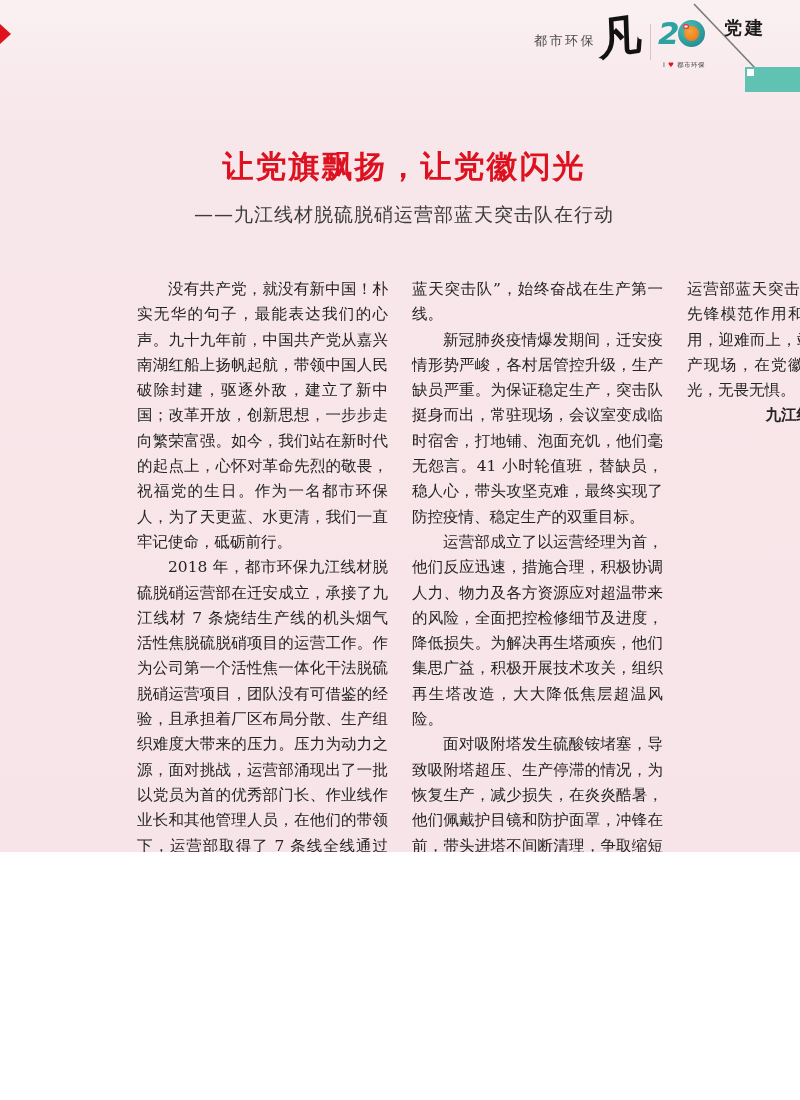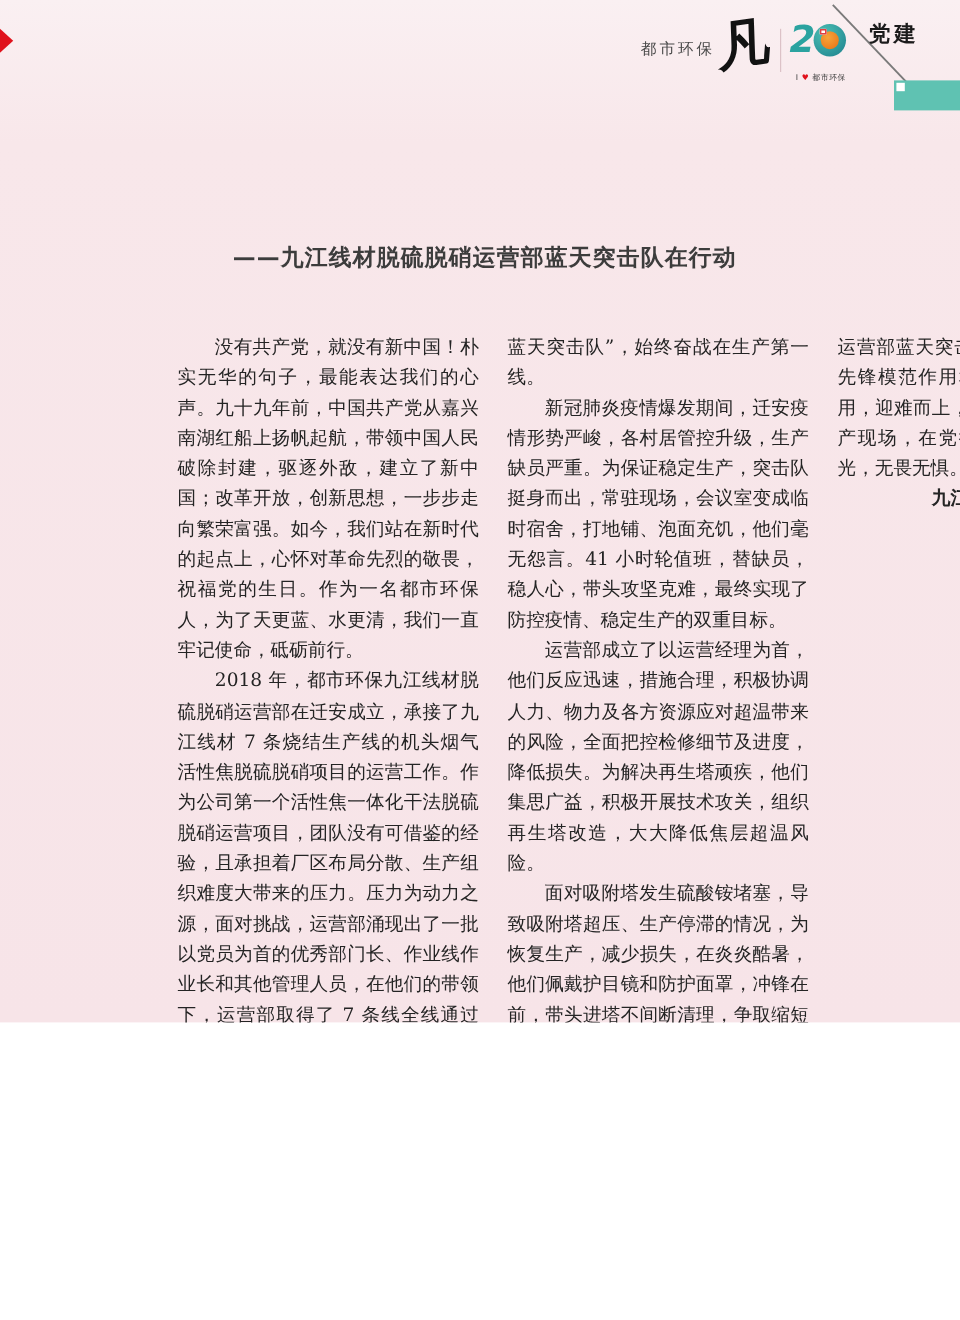--- a/index.html
+++ b/index.html
@@ -35,24 +35,24 @@
     letter-spacing:3px;color:#1b1b1b;}
   .page-tab{position:absolute;left:745px;top:67px;width:55px;height:25px;background:#5fc2b2;}
   .page-tab .sq{position:absolute;left:2px;top:2px;width:7px;height:7px;background:#fff;}
   .page-tab .num{position:absolute;left:0;top:3px;width:100%;text-align:center;color:#ffffff;
     font-size:15px;font-weight:500;font-family:"DejaVu Sans Mono","Liberation Mono",monospace;margin-left:48px;}
   
   .title-main{position:absolute;left:140px;top:146px;width:528px;text-align:center;
     font-family:"DejaVu Serif","Liberation Serif",serif;font-weight:bold;
     font-size:31px;letter-spacing:2px;color:#dd1220;}
   .title-sub{position:absolute;left:110px;top:202px;width:588px;text-align:center;
-    font-size:19px;font-weight:bold;letter-spacing:1px;color:#3c3c3c;}
+    font-size:19px;font-weight:normal;letter-spacing:1px;color:#3c3c3c;}
   
   .article{
-    position:absolute;left:148px;top:277px;width:526px;height:688px;
+    position:absolute;left:137px;top:277px;width:526px;height:688px;
     column-count:2;column-gap:24px;column-fill:auto;
     font-family:"DejaVu Serif","Liberation Serif",serif;
     font-size:15.5px;line-height:25.3px;color:#242424;
     text-align:justify;
   }
   .article p{margin:0;text-indent:2em;}
   .article p.signature{text-indent:0;text-align:right;font-weight:bold;
     font-family:"DejaVu Sans","Liberation Sans",sans-serif;padding-right:2px;}
   
   .bottom-art{position:absolute;left:0;top:925px;width:800px;height:175px;}
@@ -85,20 +85,21 @@
     <line x1="14" y1="4" x2="75" y2="68" stroke="#7a7a7a" stroke-width="1.6"></line>
   </svg>
 
   <div class="section-label">党建</div>
 
   <div class="page-tab">
     <span class="sq"></span>
     <span class="num">17</span>
   </div>
 
+  <div class="title-main">让党旗飘扬，让党徽闪光</div>
   <div class="title-sub">——九江线材脱硫脱硝运营部蓝天突击队在行动</div>
 
   <div class="article">
       <p>没有共产党，就没有新中国！朴实无华的句子，最能表达我们的心声。九十九年前，中国共产党从嘉兴南湖红船上扬帆起航，带领中国人民破除封建，驱逐外敌，建立了新中国；改革开放，创新思想，一步步走向繁荣富强。如今，我们站在新时代的起点上，心怀对革命先烈的敬畏，祝福党的生日。作为一名都市环保人，为了天更蓝、水更清，我们一直牢记使命，砥砺前行。</p>
       <p>2018 年，都市环保九江线材脱硫脱硝运营部在迁安成立，承接了九江线材 7 条烧结生产线的机头烟气活性焦脱硫脱硝项目的运营工作。作为公司第一个活性焦一体化干法脱硫脱硝运营项目，团队没有可借鉴的经验，且承担着厂区布局分散、生产组织难度大带来的压力。压力为动力之源，面对挑战，运营部涌现出了一批以党员为首的优秀部门长、作业线作业长和其他管理人员，在他们的带领下，运营部取得了 7 条线全线通过环保验收的可喜成绩。为保证生产稳定、降本增效，运营部成立了以运营经理为首，部门长、作业长等共 9 人组成的“九江线材脱硫脱硝运营部蓝天突击队”，始终奋战在生产第一线。</p>
       <p>新冠肺炎疫情爆发期间，迁安疫情形势严峻，各村居管控升级，生产缺员严重。为保证稳定生产，突击队挺身而出，常驻现场，会议室变成临时宿舍，打地铺、泡面充饥，他们毫无怨言。41 小时轮值班，替缺员，稳人心，带头攻坚克难，最终实现了防控疫情、稳定生产的双重目标。</p>
       <p>运营部成立了以运营经理为首，他们反应迅速，措施合理，积极协调人力、物力及各方资源应对超温带来的风险，全面把控检修细节及进度，降低损失。为解决再生塔顽疾，他们集思广益，积极开展技术攻关，组织再生塔改造，大大降低焦层超温风险。</p>
       <p>面对吸附塔发生硫酸铵堵塞，导致吸附塔超压、生产停滞的情况，为恢复生产，减少损失，在炎炎酷暑，他们佩戴护目镜和防护面罩，冲锋在前，带头进塔不间断清理，争取缩短停机时间，早日恢复生产。</p>
       <p>成绩来之不易，前路仍不平坦，疑难杂症、工程顽疾亟待解决，技术壁垒亟待突破，“九江线材脱硫脱硝运营部蓝天突击队”将继续发挥党员先锋模范作用和党支部战斗堡垒作用，迎难而上，站在党旗飘扬下的生产现场，在党徽的照耀下，心中有光，无畏无惧。</p>
       <p class="signature">九江线材脱硫脱硝运营部</p>

